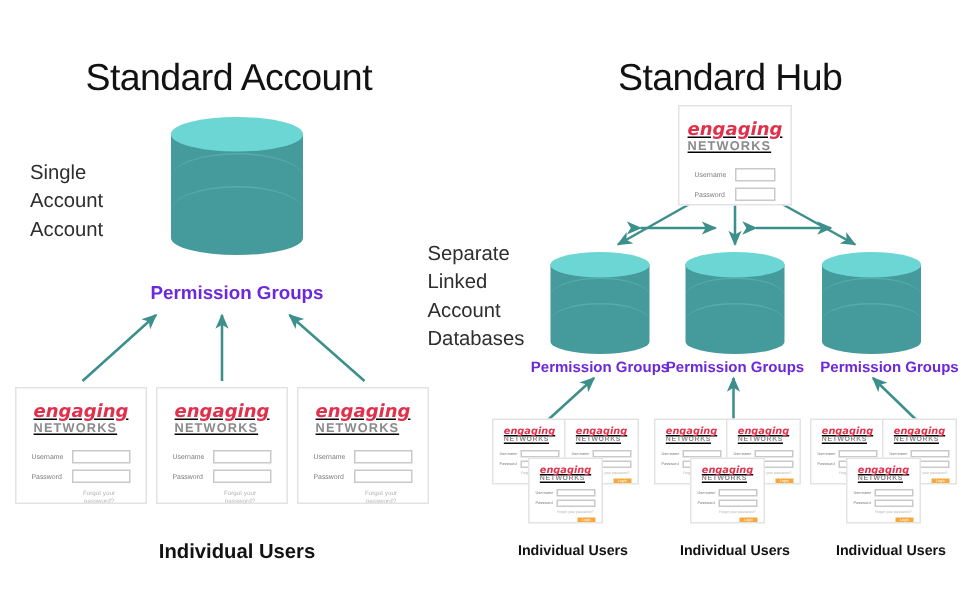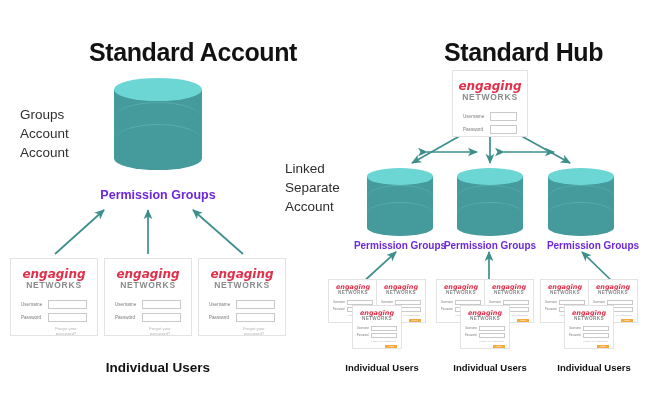--- a/index.html
+++ b/index.html
@@ -7,26 +7,25 @@
     width: 650px; height: 400px;
     background: #ffffff;
     font-family: "Liberation Sans", sans-serif;
     overflow: hidden;
   }
   #stage { position: relative; width: 650px; height: 400px; }
 
   
   .panel-title {
     position: absolute;
-    font-weight: bold;
+    font-weight: normal;
     font-size: 25px;
     letter-spacing: -0.4px;
     color: #121212;
     white-space: nowrap;
-    margin-left: 32px;
   }
   .side-note {
     position: absolute;
     font-size: 13.5px;
     line-height: 19px;
     color: #2e2e2e;
   }
   .grp-label {
     position: absolute;
     font-weight: bold;
@@ -67,21 +66,21 @@
 
   
   .card {
     position: absolute;
     background: #ffffff;
     border: 1px solid #e3e3e3;
     display: flex; flex-direction: column;
     align-items: center;
     overflow: hidden;
   }
-  .card .logo { text-align: center; line-height: 1; }
+  .card .logo { line-height: 1; text-decoration: underline; }
   .card .logo .en1 {
     display: block;
     color: #e0304b;
     font-weight: bold;
     font-style: italic;
     font-family: "DejaVu Sans", sans-serif;
   }
   .card .logo .en2 {
     display: block;
     color: #8a8a8a;
@@ -161,21 +160,21 @@
     <g stroke="#3d8f8c" stroke-width="1.7" fill="none">
       <line x1="362" y1="283" x2="396" y2="252" marker-end="url(#ah)"></line>
       <line x1="489" y1="285" x2="489" y2="252" marker-end="url(#ah)"></line>
       <line x1="614" y1="283" x2="582" y2="252" marker-end="url(#ah)"></line>
     </g>
   </svg>
 
   <div class="panel-title" style="left:57px; top:38px;">Standard Account</div>
 
   <div class="side-note" style="left:20px; top:105px;">
-    <div>Groups</div>
+    <div>Single</div>
     <div>Account</div>
     <div>Account</div>
   </div>
 
   <div class="db" style="left:114px; top:78px; width:88px; height:98px;">
     <div class="body"></div>
     <div class="ring" style="top:24%;"></div>
     <div class="ring" style="top:47%;"></div>
     <div class="top"></div>
   </div>
@@ -237,23 +236,24 @@
       <div class="forgot">Forgot your password?</div>
     </div>
 
   </div>
 
   <div class="users-label" style="left:88px; top:360px; width:140px;">Individual Users</div>
 
   <div class="panel-title" style="left:412px; top:38px;">Standard Hub</div>
 
   <div class="side-note" style="left:285px; top:159px;">
+    <div>Separate</div>
     <div>Linked</div>
-    <div>Separate</div>
     <div>Account</div>
+    <div>Databases</div>
   </div>
 
   <div class="card lg" style="left:452px; top:70px; width:76px; height:67px;">
     <div class="logo">
       <span class="en1">engaging</span>
       <span class="en2">NETWORKS</span>
     </div>
     <div class="rows">
       <div class="row">
         <span class="lab">Username</span>

